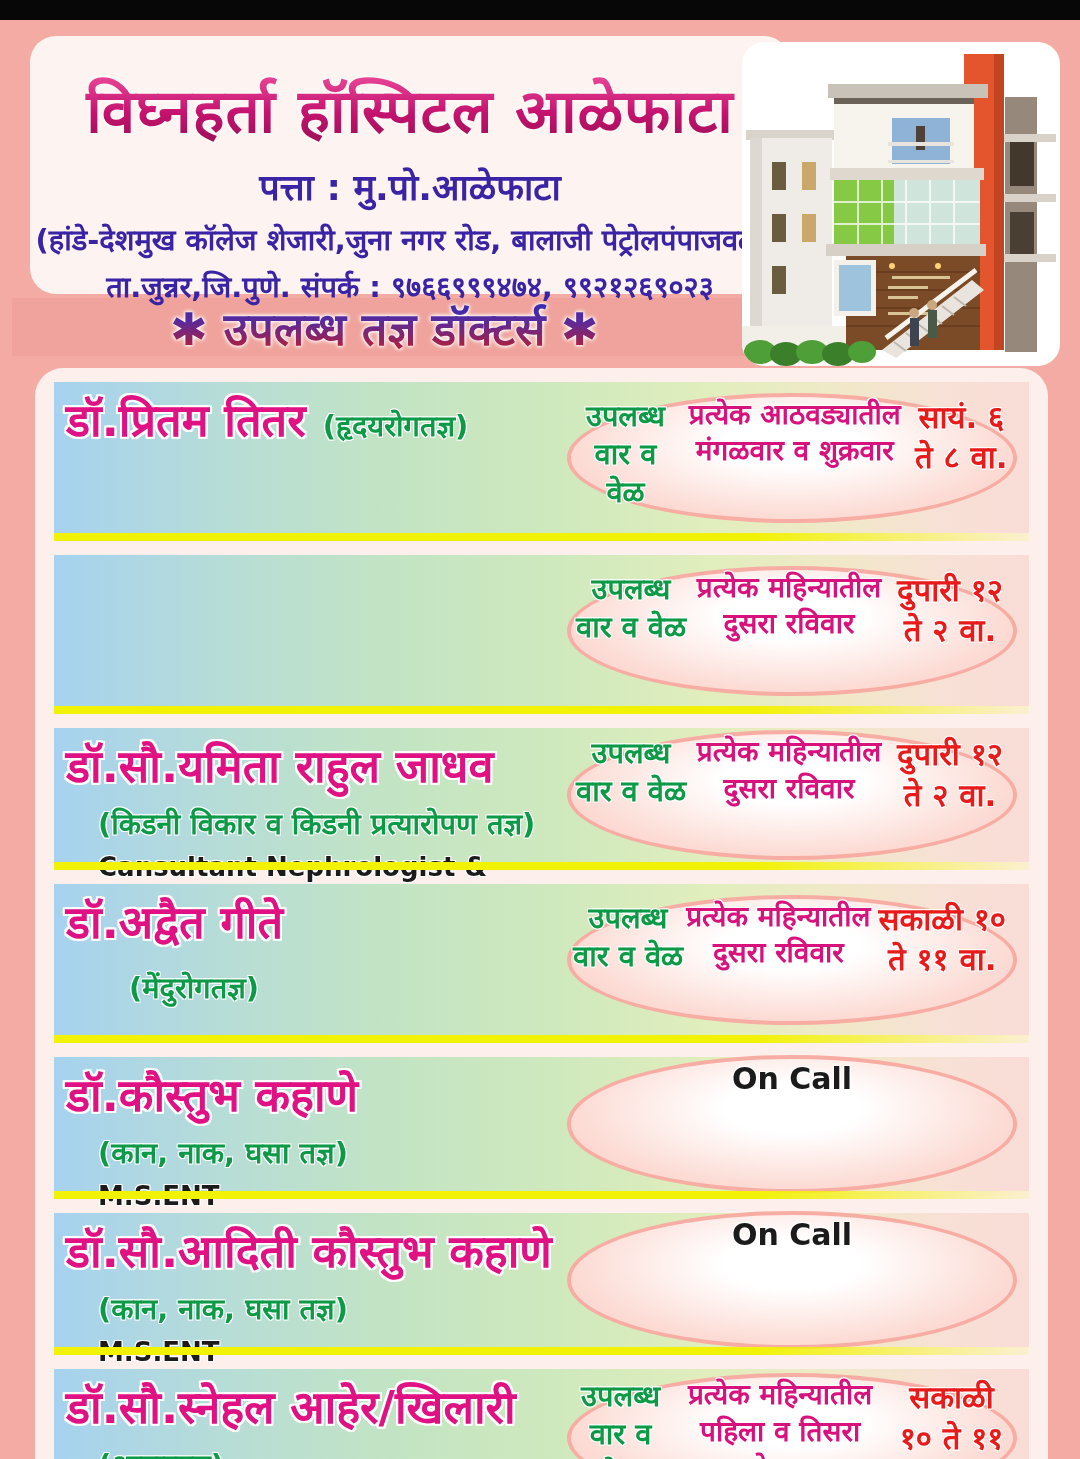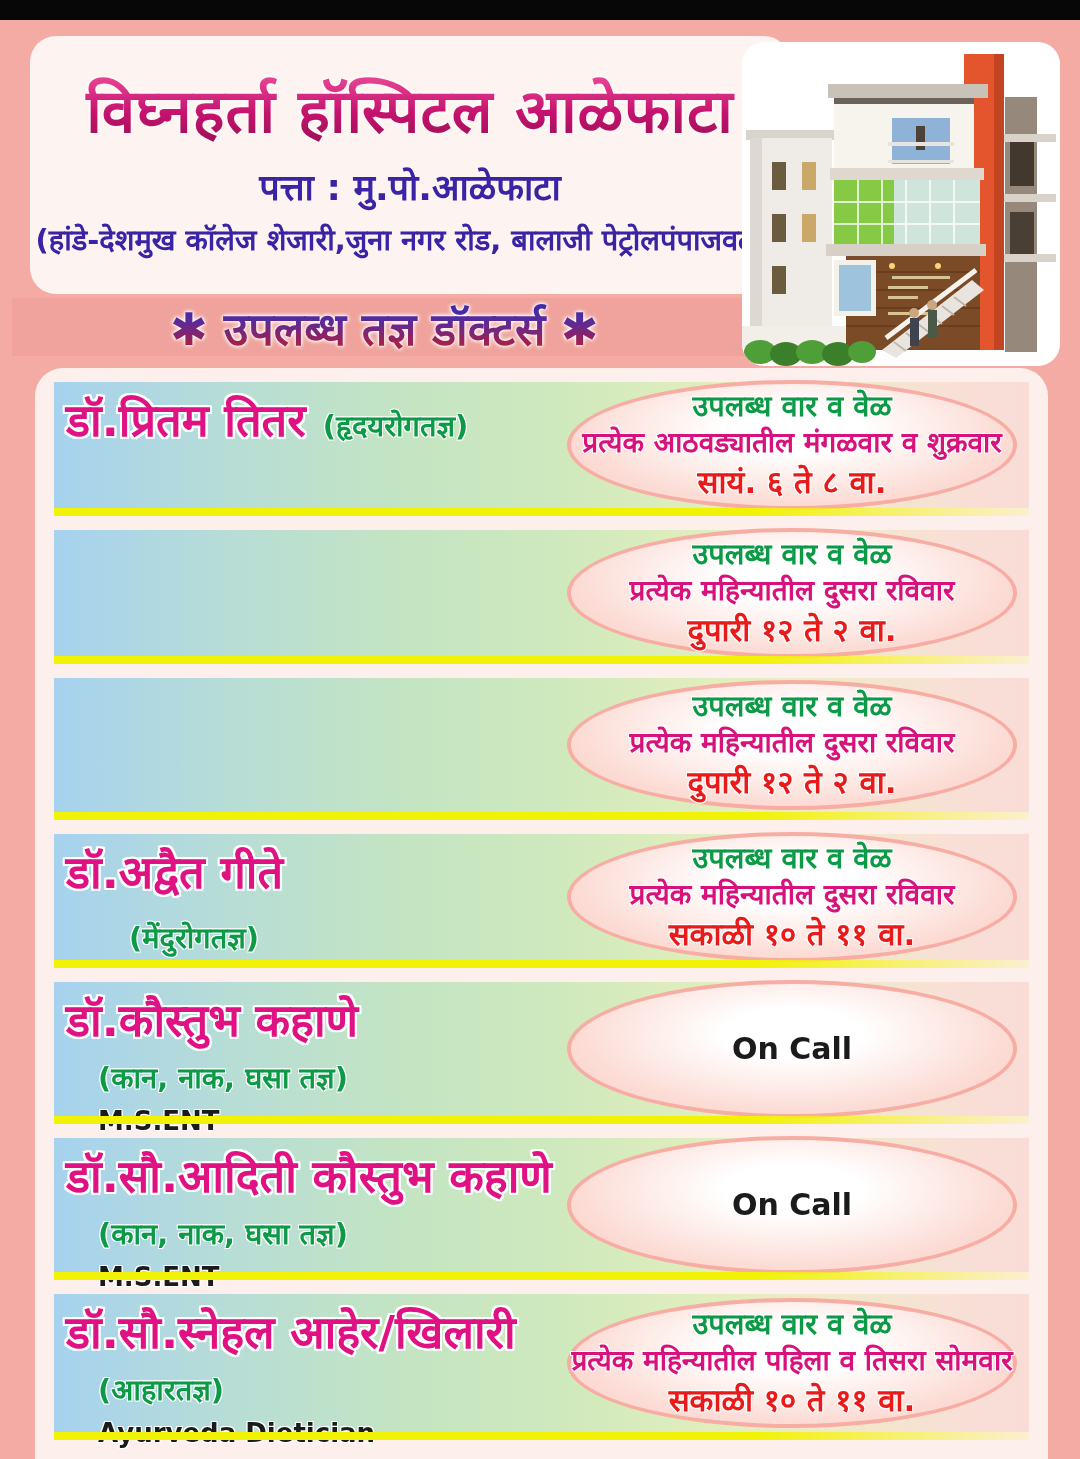--- a/index.html
+++ b/index.html
@@ -41,21 +41,21 @@
     filter:drop-shadow(0 0 2px #ffffff) drop-shadow(0 0 1px #ffffff);
   }
 
   
   .cards-panel{
     position:absolute;left:35px;top:368px;width:1013px;height:1091px;
     background:#fcefec;border-radius:28px 28px 0 0;z-index:1;
     box-sizing:border-box;padding-top:14px;
   }
   .card{
-    position:relative;margin:0 auto 22px;width:975px;height:126px;
+    position:relative;margin:0 auto 22px;width:975px;height:151px;
     background:linear-gradient(90deg,#a6d2ef 0%,#b7ddd6 18%,#c3e4c3 35%,#cfe9bd 52%,#e2eebd 68%,#f0e9c8 80%,#f8e0d6 92%,#f9dcd6 100%);
   }
   .card::after{
     content:'';position:absolute;left:0;right:0;bottom:-8px;height:8px;
     background:linear-gradient(90deg,#f2f207 0%,#f2f207 72%,rgba(242,242,7,0.12) 100%);
   }
   .card-3,.card-5,.card-6{height:134px;}
   .card-7{height:138px;}
 
   .doc-info{position:absolute;left:12px;top:6px;width:560px;}
@@ -75,21 +75,21 @@
     margin-left:60px;margin-top:5px;font-size:26px;font-weight:bold;color:#1b1b1b;line-height:1.22;
     text-shadow:-1px -1px 0 #fff,1px -1px 0 #fff,-1px 1px 0 #fff,1px 1px 0 #fff;
   }
   .doc-quals.small-indent{margin-left:32px;margin-top:10px;}
 
   
   .oval{
     position:absolute;right:12px;top:50%;transform:translateY(-50%);
     width:442px;height:122px;border:4px solid #f7ada3;border-radius:50%;
     background:radial-gradient(ellipse at 50% 38%,#ffffff 22%,#fcdcd5 68%,#f9cdc5 100%);
-    display:flex;flex-direction:column;justify-content:center;text-align:center;line-height:1.32;
+    display:flex;flex-direction:row;justify-content:center;text-align:center;line-height:1.32;
   }
   .oval.oncall{height:130px;}
   .ov-head{
     font-size:29px;font-weight:bold;color:#0c9a47;
     text-shadow:-1px -1px 0 #fff,1px -1px 0 #fff,-1px 1px 0 #fff,1px 1px 0 #fff;
   }
   .ov-days{
     font-size:28px;font-weight:bold;color:#d8127d;
     text-shadow:-1px -1px 0 #fff,1px -1px 0 #fff,-1px 1px 0 #fff,1px 1px 0 #fff;
   }
@@ -102,20 +102,21 @@
 </style>
 </head>
 <body>
 
 <div class="top-bar"></div>
 
 <div class="header-card">
   <div class="hospital-title">विघ्नहर्ता हॉस्पिटल आळेफाटा</div>
   <div class="addr-label">पत्ता : मु.पो.आळेफाटा</div>
   <div class="addr-line">(हांडे-देशमुख कॉलेज शेजारी,जुना नगर रोड, बालाजी पेट्रोलपंपाजवळ),</div>
+  <div class="addr-line">ता.जुन्नर,जि.पुणे. संपर्क : ९७६६९९९४७४, ९९२१२६९०२३</div>
 </div>
 
 <div class="building-box">
   <svg width="318" height="324" viewBox="0 0 318 324">
 
     <rect x="263" y="55" width="32" height="255" fill="#96897c"></rect>
     <rect x="268" y="100" width="24" height="44" fill="#43382e"></rect>
     <rect x="268" y="170" width="24" height="44" fill="#4a3f34"></rect>
     <rect x="258" y="92" width="56" height="8" fill="#d8d2c9"></rect>
     <rect x="258" y="152" width="56" height="8" fill="#d8d2c9"></rect>
@@ -223,20 +224,29 @@
 
   <div class="card card-2">
     <div class="oval">
       <div class="ov-head">उपलब्ध वार व वेळ</div>
       <div class="ov-days">प्रत्येक महिन्यातील दुसरा रविवार</div>
       <div class="ov-time">दुपारी १२ ते २ वा.</div>
     </div>
   </div>
 
   <div class="card card-3">
+    <div class="doc-info">
+      <div class="name-row">
+        <span class="doc-name">डॉ.सौ.यमिता राहुल जाधव</span>
+      </div>
+      <span class="doc-spec block">(किडनी विकार व किडनी प्रत्यारोपण तज्ञ)</span>
+      <div class="doc-quals small-indent">
+        <div>Cansultant Nephrologist &amp; Transplant Physician</div>
+      </div>
+    </div>
     <div class="oval">
       <div class="ov-head">उपलब्ध वार व वेळ</div>
       <div class="ov-days">प्रत्येक महिन्यातील दुसरा रविवार</div>
       <div class="ov-time">दुपारी १२ ते २ वा.</div>
     </div>
   </div>
 
   <div class="card card-4">
     <div class="doc-info">
       <div class="name-row">

